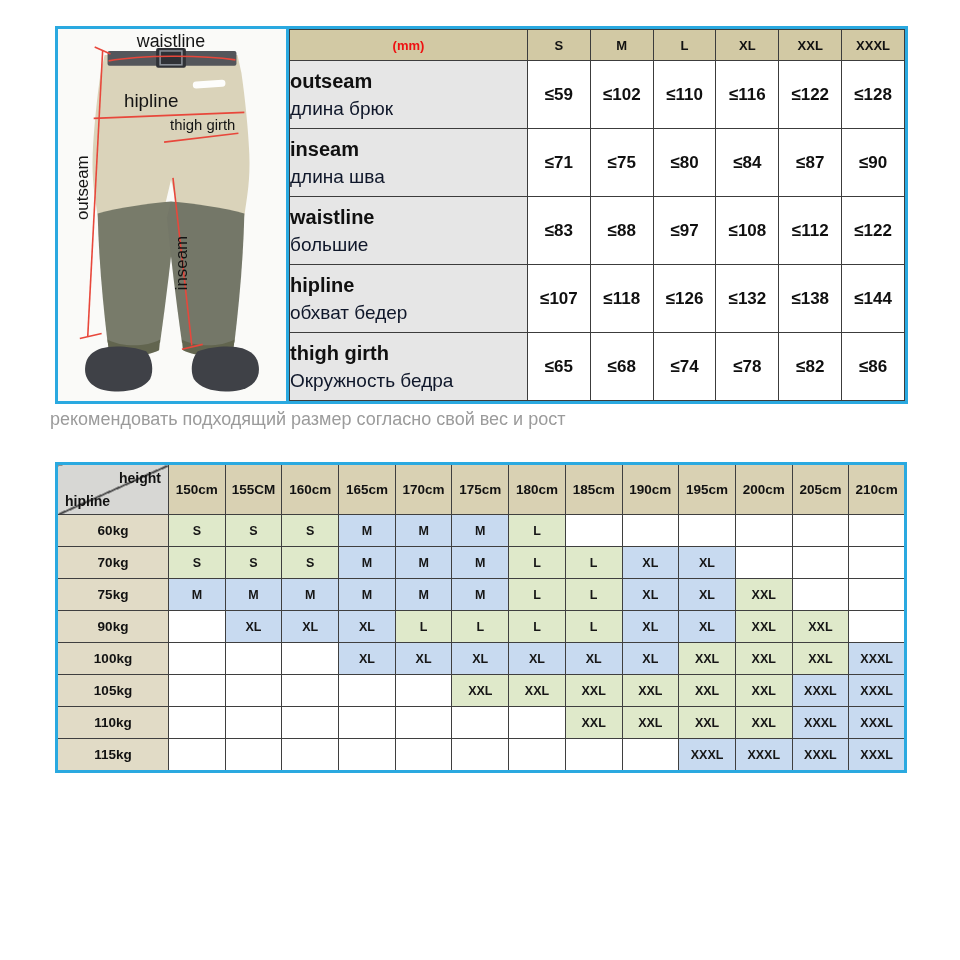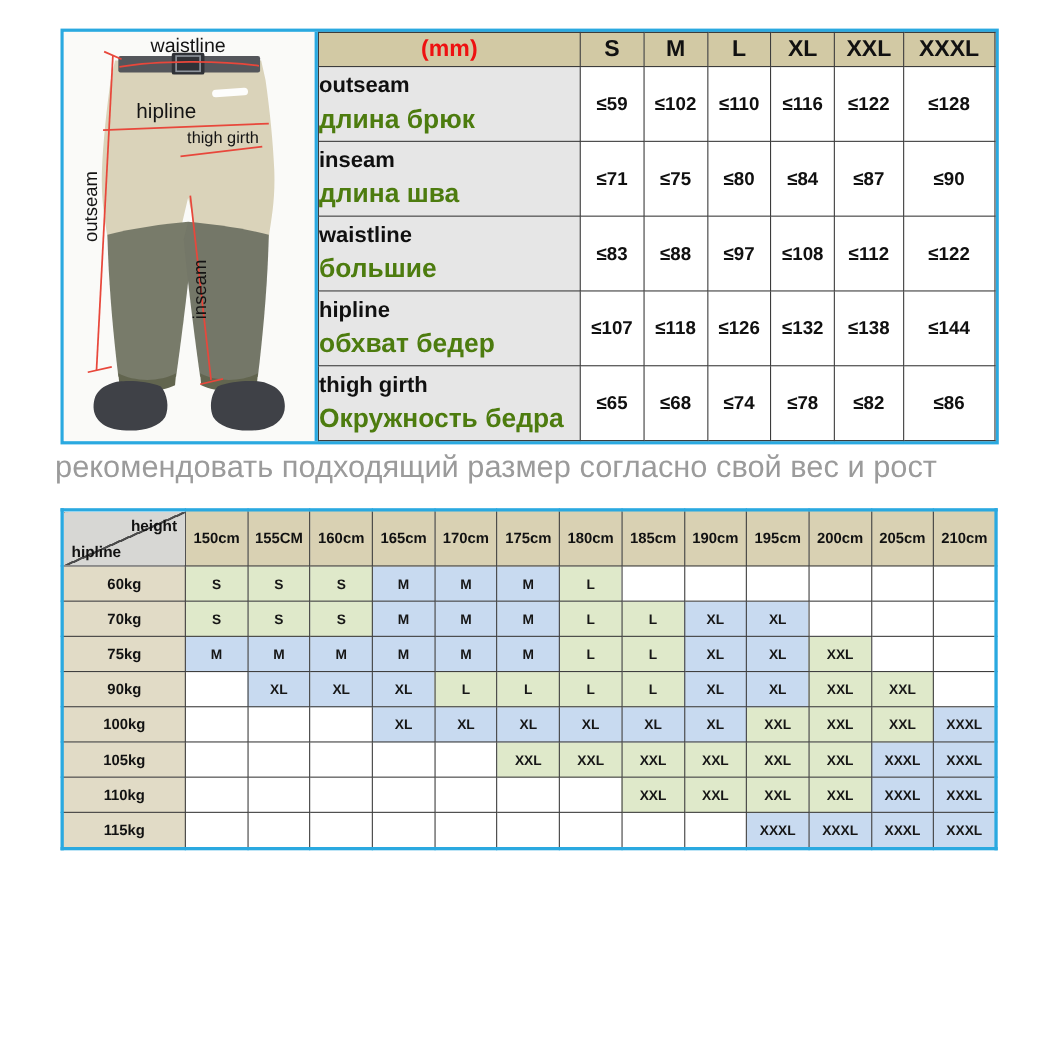--- a/index.html
+++ b/index.html
@@ -3,30 +3,30 @@
 <meta charset="utf-8">
 <style>
   html,body{margin:0;padding:0;background:#fff;}
   body{width:960px;height:960px;position:relative;font-family:"Liberation Sans",sans-serif;color:#111;}
   .top-block{position:absolute;left:55px;top:26px;width:853px;height:378px;border:3px solid #2aa9e0;box-sizing:border-box;display:flex;background:#fff;}
   .diagram-pane{width:231px;border-right:3px solid #2aa9e0;box-sizing:border-box;position:relative;background:#fafaf8;flex:none;}
   .diagram-pane svg{display:block;width:100%;height:100%;}
 
   table.mtable{flex:1;border-collapse:collapse;table-layout:fixed;height:100%;}
   table.mtable th, table.mtable td{border:1px solid #3c3c3c;padding:0;}
-  .mhead th{background:#d2c9a4;height:30px;font-size:21px;font-weight:bold;text-align:center;}
+  .mhead th{background:#d2c9a4;height:30px;font-size:13px;font-weight:bold;text-align:center;}
   .munit{color:#ee1111;}
   .mlabel{background:#e6e6e6;text-align:left;vertical-align:middle;padding-left:8px;}
   .mlabel .en{font-size:20px;font-weight:bold;color:#101010;line-height:1.45;}
-  .mlabel .ru{font-size:24px;font-weight:bold;color:#4d7c0f;line-height:1.35;}
+  .mlabel .ru{font-size:19px;font-weight:normal;color:#0f172a;line-height:1.35;}
   .mval{background:#fff;text-align:center;font-size:17px;font-weight:bold;color:#101010;}
 
   .rec-text{position:absolute;left:50px;top:405px;width:860px;}
   .rec-en{font-size:22px;color:#000;font-weight:500;}
-  .rec-ru{font-size:28px;color:#9b9b9b;margin-top:4px;}
+  .rec-ru{font-size:18px;color:#9b9b9b;margin-top:4px;}
 
   table.xtable{position:absolute;left:55px;top:462px;width:852px;border-collapse:collapse;border:3px solid #2aa9e0;table-layout:fixed;}
   table.xtable th, table.xtable td{border:1px solid #3f3f3f;padding:0;text-align:center;}
   .xhead th{background:#d9d1b3;height:49px;font-size:13.5px;font-weight:bold;}
   .xcorner{background:
       linear-gradient(to bottom right, rgba(0,0,0,0) calc(50% - 1px), #4a4a4a calc(50% - 1px), #4a4a4a calc(50% + 1px), rgba(0,0,0,0) calc(50% + 1px)),
       #d7d7d4 !important;
       position:relative;width:112px;}
   .xcorner .c-top{position:absolute;top:5px;right:7px;font-size:14px;font-weight:bold;}
   .xcorner .c-bot{position:absolute;bottom:5px;left:7px;font-size:14px;font-weight:bold;}

